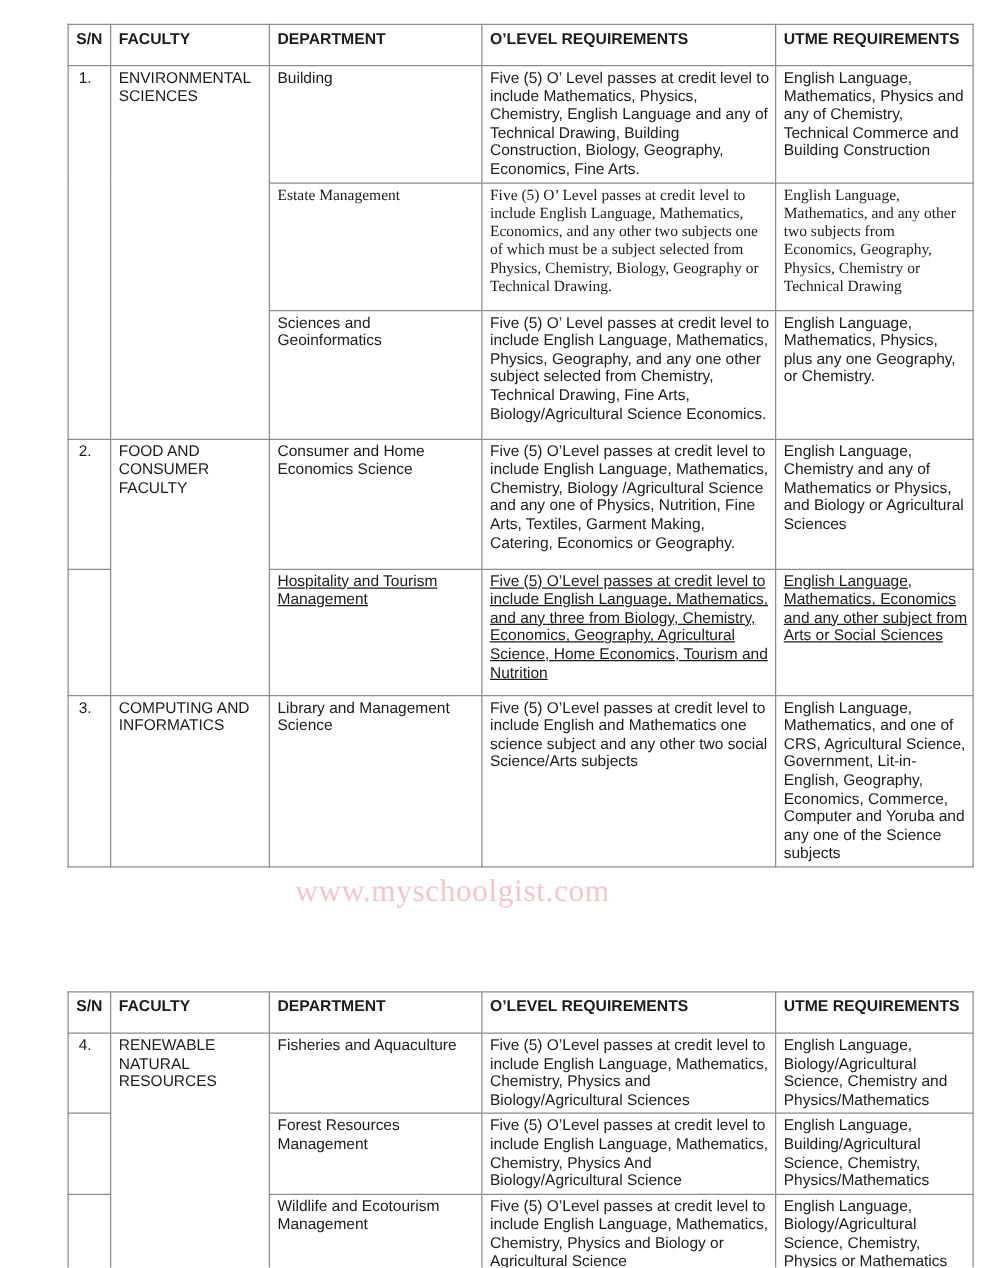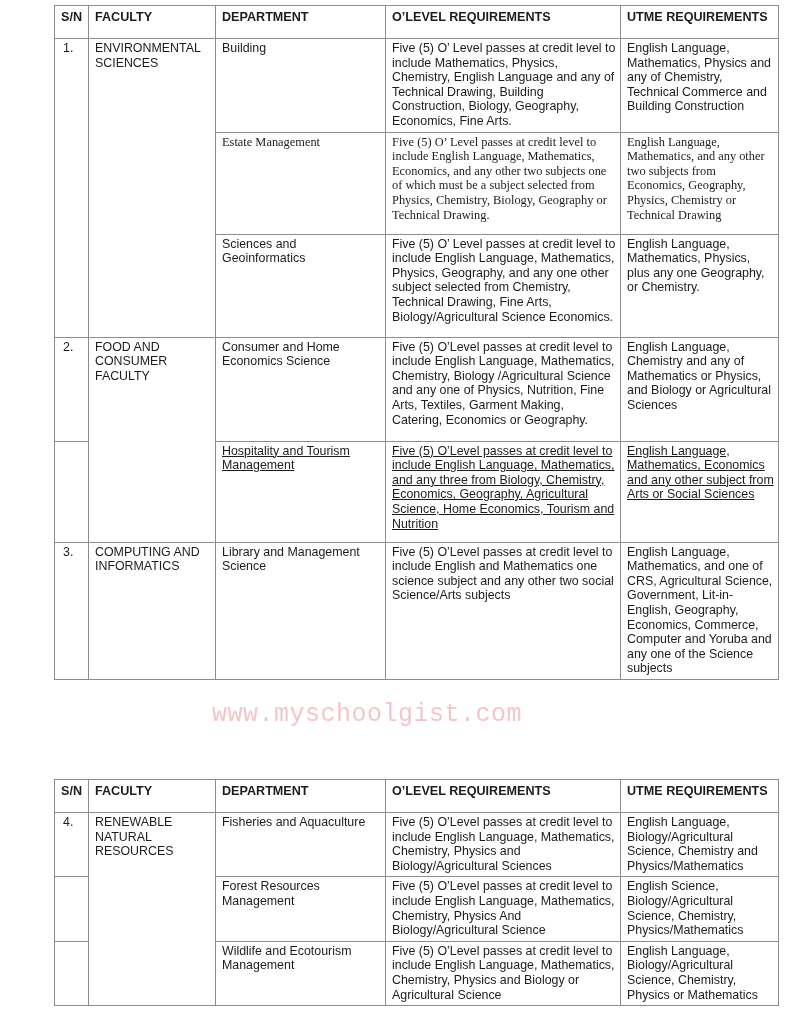--- a/index.html
+++ b/index.html
@@ -3,42 +3,42 @@
 <meta charset="utf-8">
 <style>
   html, body { margin: 0; padding: 0; background: #ffffff; }
   body {
     width: 800px; height: 1014px; position: relative; overflow: hidden;
     font-family: "Liberation Sans", sans-serif; color: #1c1c1c;
   }
   table.req {
     position: absolute; left: 54px; width: 724px;
     border-collapse: collapse; table-layout: fixed;
-    font-size: 12.4px; line-height: 14.6px;
+    font-size: 12.4px; line-height: 14.6px; margin-top: 14px;
   }
   table.req td, table.req th {
     border: 1.3px solid #8c8c8c; vertical-align: top;
     padding: 2px 4px 3px 6px; text-align: left; word-wrap: break-word;
   }
   table.req th { font-weight: bold; font-size: 12.6px; height: 25px; padding-top: 4px; }
   table.req td.sn { padding-left: 8px; }
   col.c-sn { width: 34px; }
   col.c-fac { width: 127px; }
   col.c-dept { width: 170px; }
   col.c-ol { width: 235px; }
   col.c-utme { width: 158px; }
   #t1 { top: 5px; }
   #t2 { top: 779px; }
   .r1 { height: 87px; } .r2 { height: 102px; font-family: Liberation Serif, serif; } .r3 { height: 103px; }
   .r4 { height: 104px; } .r5 { height: 101px; text-decoration: underline; } .r6 { height: 133px; }
   .q1 { height: 58px; } .q2 { height: 58px; } .q3 { height: 60px; }
   .watermark {
     position: absolute; left: 212px; top: 700px; width: 300px;
     font-size: 25px; color: #f2c6cb; letter-spacing: 0.5px;
-    font-family: Liberation Mono, monospace;
+    font-family: Liberation Serif, serif;
     text-align: center;
   }
 </style>
 </head>
 <body>
 
 <table class="req" id="t1">
   <colgroup>
       <col class="c-sn">
       <col class="c-fac">
@@ -119,21 +119,21 @@
     <td class="sn">4.</td>
     <td rowspan="3">RENEWABLE NATURAL RESOURCES</td>
     <td>Fisheries and Aquaculture</td>
     <td>Five (5) O’Level passes at credit level to include English Language, Mathematics, Chemistry, Physics and Biology/Agricultural Sciences</td>
     <td>English Language, Biology/Agricultural Science, Chemistry and Physics/Mathematics</td>
   </tr>
   <tr class="q2">
     <td class="sn"></td>
     <td>Forest Resources Management</td>
     <td>Five (5) O’Level passes at credit level to include English Language, Mathematics, Chemistry, Physics And Biology/Agricultural Science</td>
-    <td>English Science, Biology/Agricultural Science, Chemistry, Physics/Mathematics</td>
+    <td>English Language, Building/Agricultural Science, Chemistry, Physics/Mathematics</td>
   </tr>
   <tr class="q3">
     <td class="sn"></td>
     <td>Wildlife and Ecotourism Management</td>
     <td>Five (5) O’Level passes at credit level to include English Language, Mathematics, Chemistry, Physics and Biology or Agricultural Science</td>
     <td>English Language, Biology/Agricultural Science, Chemistry, Physics or Mathematics</td>
   </tr>
 </tbody>
   </table>
 

